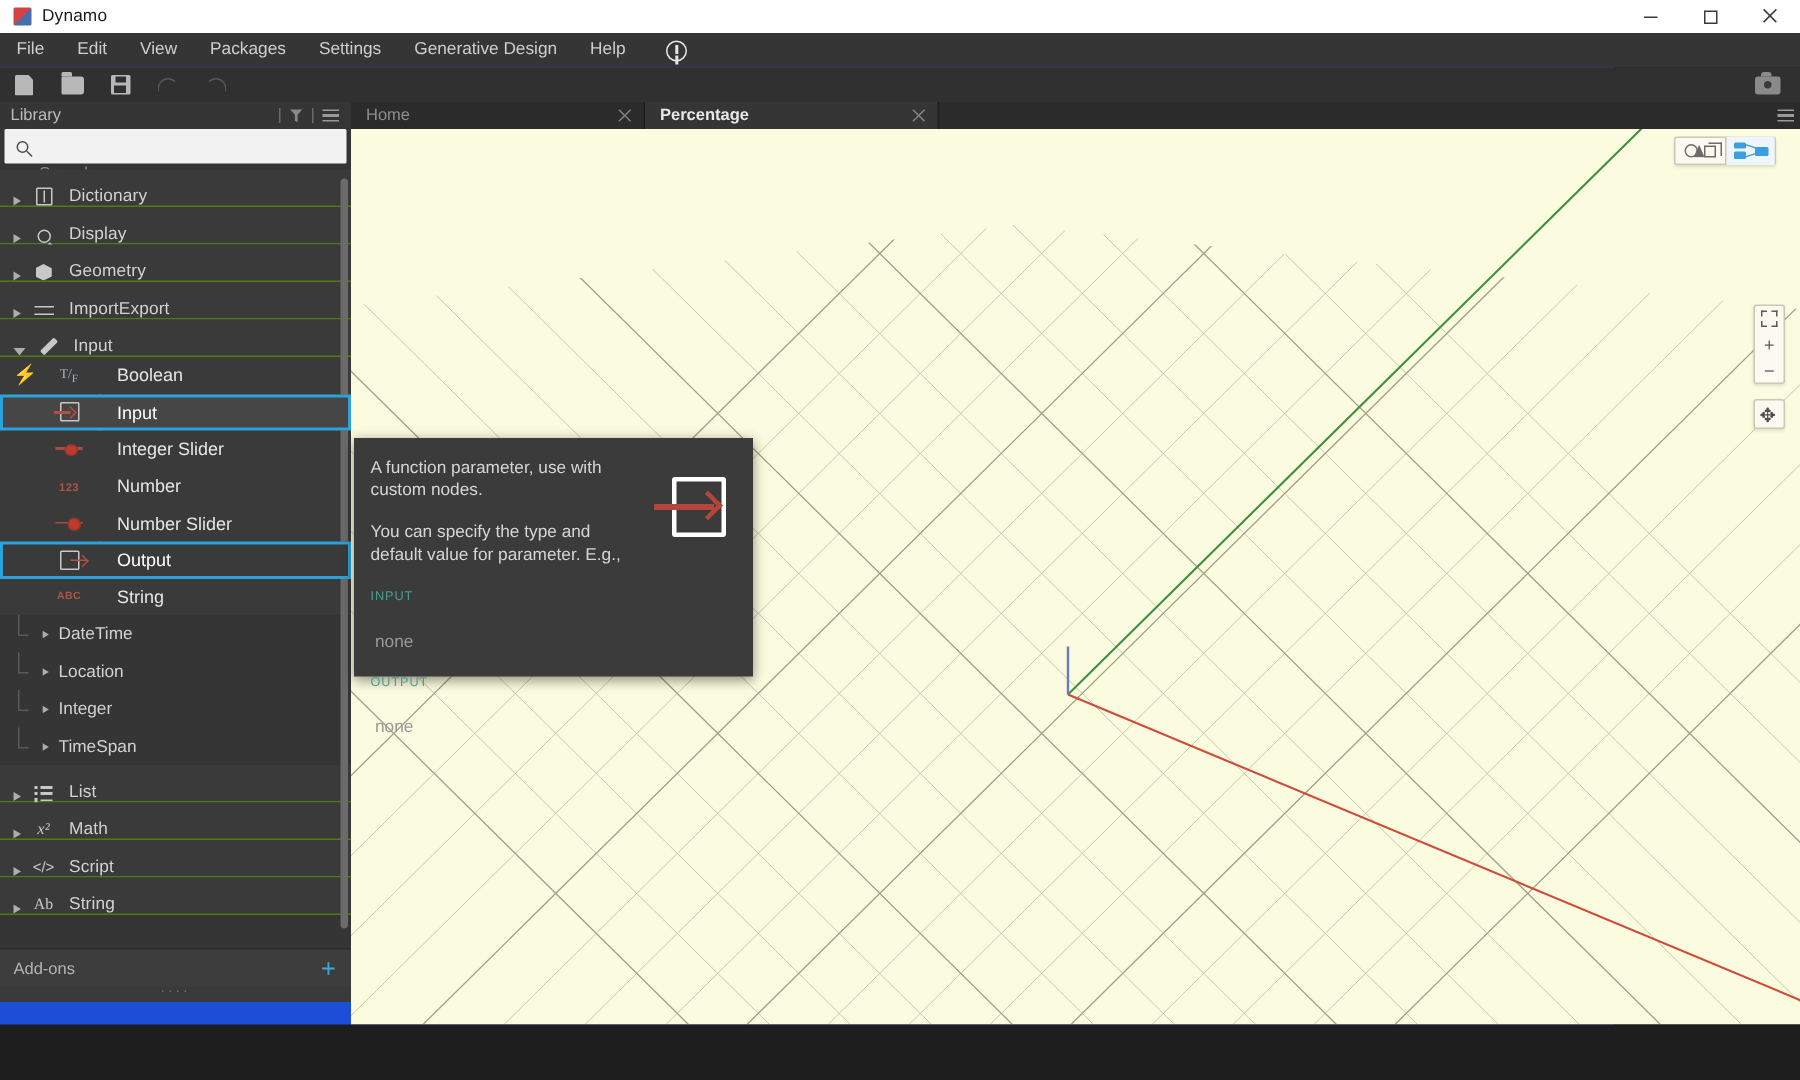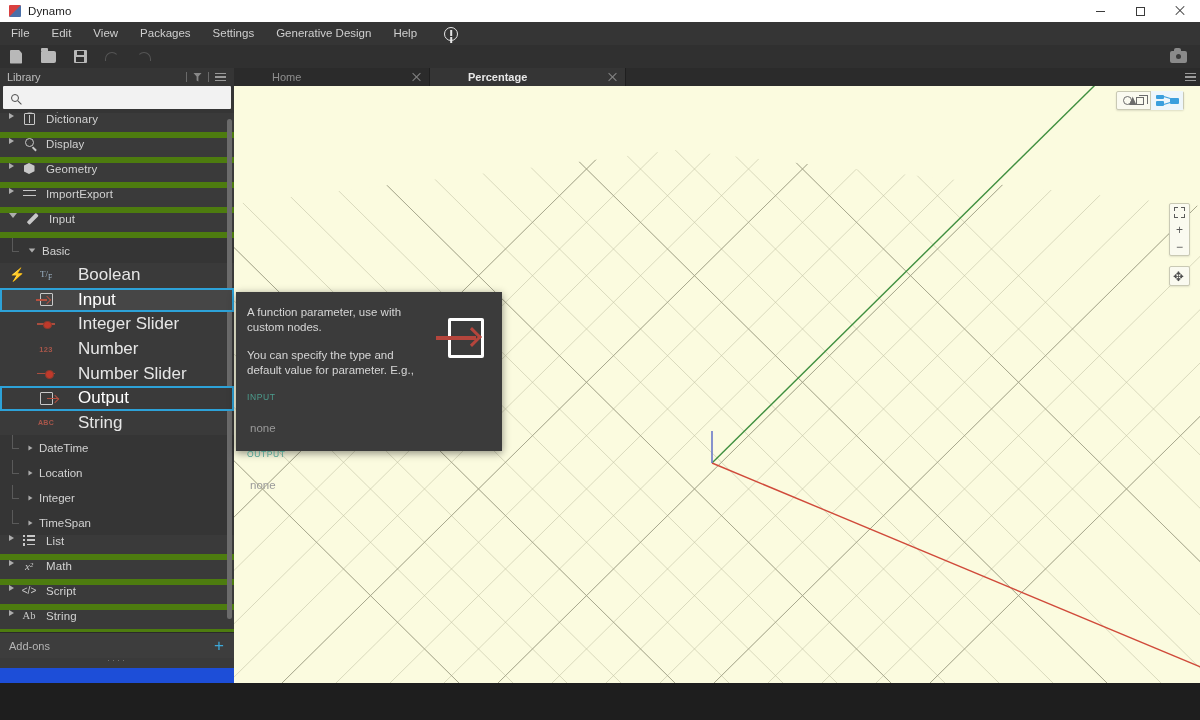--- a/index.html
+++ b/index.html
@@ -144,22 +144,22 @@
     border: none; outline: none; background: transparent; font-size: 11.5px;
     color: #3a3a3a; font-family: "Liberation Sans", sans-serif; width: 180px; margin-top: 37px;
   }
   .lib-search input::placeholder { color: #8a8a8a; }
 
   .lib-tree {
     flex: 1; overflow: hidden; position: relative; margin-top: 4px;
     background: #353535;
   }
   .tree-row {
-    height: 25px; display: flex; align-items: flex-start; position: relative;
-    border-bottom: 6px solid #4d7c0f; padding-left: 5px;
+    height: 25px; display: flex; align-items: flex-end; position: relative;
+    border-bottom: 1px solid #4d7c0f; padding-left: 5px;
   }
   .tree-row.top { background: #3a3a3a; }
   .caret {
     width: 0; height: 0; border-left: 5px solid #adadad;
     border-top: 3.5px solid transparent; border-bottom: 3.5px solid transparent;
     margin-left: 4px; margin-right: 7px; flex: none;
   }
   .caret.open {
     border-left: 4px solid transparent; border-right: 4px solid transparent;
     border-top: 5px solid #adadad; border-bottom: none;
@@ -221,21 +221,21 @@
     padding-left: 78px; background: #3a3a3a;
   }
   .node-row.hovered { background: #464646; }
   .node-row.selected {
     outline: 2px solid #2da2d8; outline-offset: -2px; z-index: 3;
   }
   .node-icon {
     position: absolute; left: 36px; width: 20px; height: 16px;
     display: flex; align-items: center; justify-content: center;
   }
-  .node-label { font-size: 17px; color: #e6e6e6; }
+  .node-label { font-size: 12px; color: #e6e6e6; }
   .node-row.selected .node-label { color: #ffffff; }
 
   .ni-bool { font-size: 9px; color: #9fb6c9; font-family: "Liberation Serif", serif; }
   .ni-input {
     width: 13px; height: 13px; border: 1.5px solid #c8c8c8; border-radius: 1px; position: relative;
   }
   .ni-input::before {
     content:""; position:absolute; left:-5px; top:5px; width:11px; height:1.6px; background:#b5503f;
   }
   .ni-input::after {
@@ -295,21 +295,21 @@
 
   
   .tabbar {
     position: absolute; top: 68px; left: 234px; width: 966px; height: 18px;
     background: #2b2b2b; display: flex; align-items: stretch;
   }
   .tab {
     width: 196px; display: flex; align-items: center; padding-left: 10px;
     position: relative; border-right: 1px solid #1f1f1f;
   }
-  .tab .tab-label { font-size: 11px; color: #8e8e8e; margin-left: 28px; }
+  .tab .tab-label { font-size: 11px; color: #8e8e8e; }
   .tab.active { background: #353535; }
   .tab.active .tab-label { color: #e8e8e8; font-weight: bold; }
   .tab-close {
     position: absolute; right: 8px; top: 50%; transform: translateY(-50%);
     width: 9px; height: 9px; opacity: .65;
   }
   .tab-close::before, .tab-close::after {
     content:""; position:absolute; top:4px; left:-1px; width:11px; height:1px; background:#b0b0b0;
   }
   .tab-close::before { transform: rotate(45deg); }
@@ -526,25 +526,20 @@
       </div>
 
       <div class="tree-row top">
         <div class="caret open"></div>
         <div class="tree-icon">
             <div class="ci-pencil"></div>
           </div>
         <div class="tree-label">Input</div>
       </div>
 
-      <div class="sub-row basic-row">
-        <div class="tree-guide"></div>
-        <div class="caret open small"></div>
-        <div class="basic-label">Basic</div>
-      </div>
 
       <div class="node-list">
         <div class="node-accent"></div>
 
         <div class="node-row">
           <div class="flash-icon">⚡</div>
           <div class="node-icon">
               <span class="ni-bool">T/<sub>F</sub></span>
             </div>
           <div class="node-label">Boolean</div>

